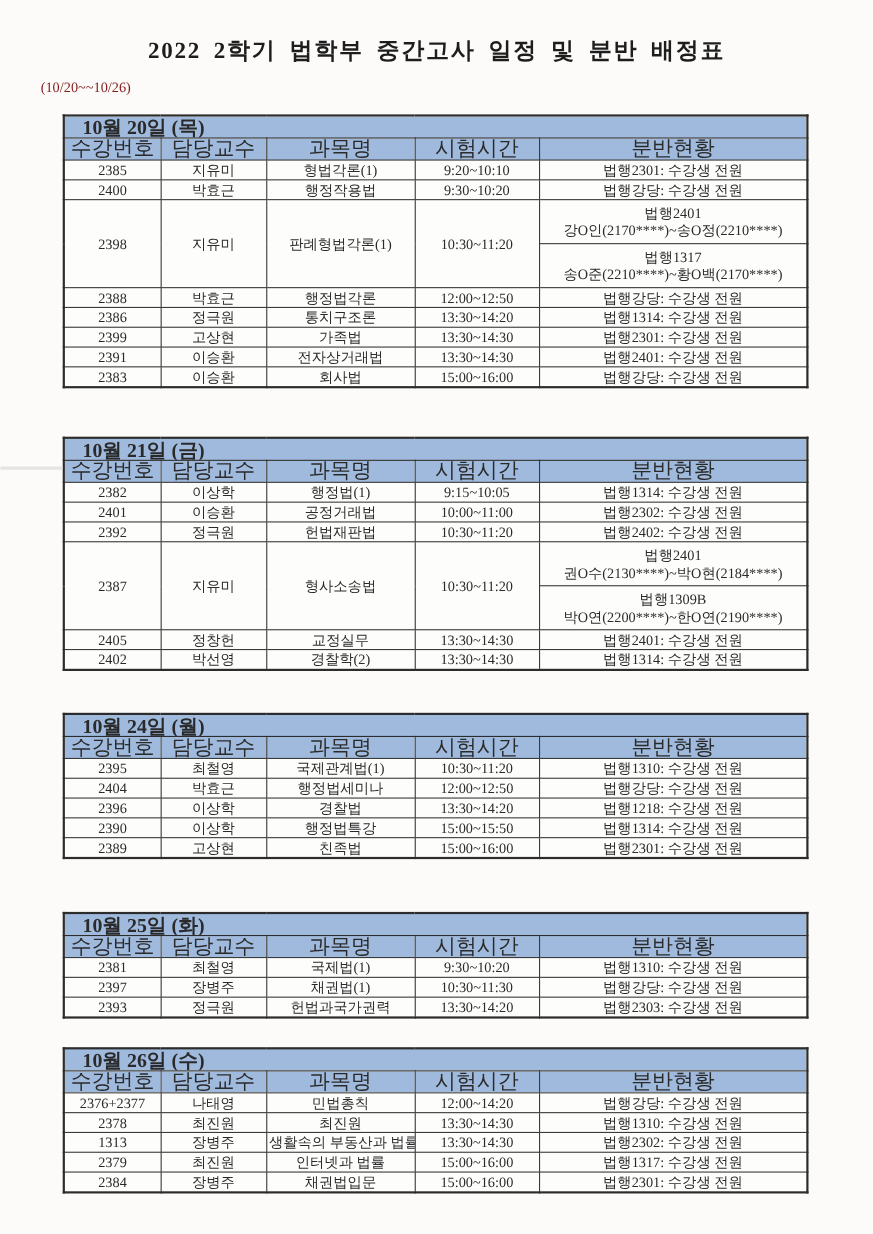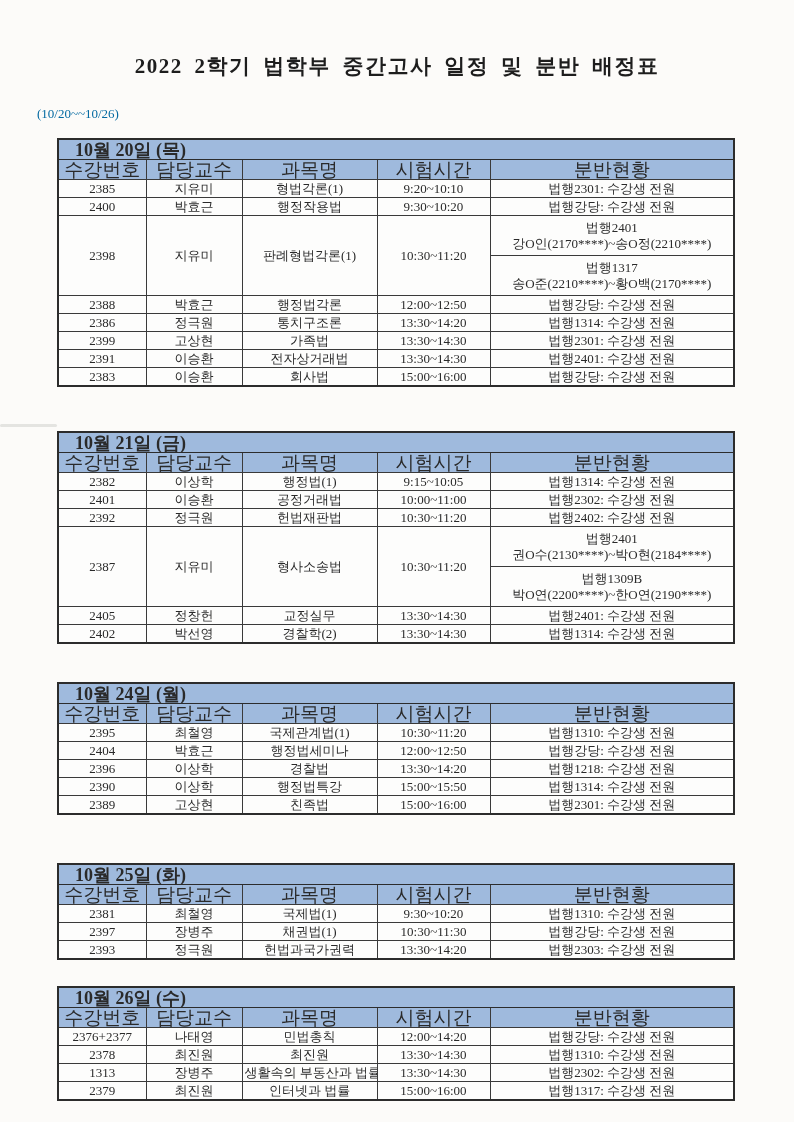--- a/index.html
+++ b/index.html
@@ -8,32 +8,32 @@
     position: relative;
     width: 794px;
     height: 1122px;
     background: #fcfbf9;
     overflow: hidden;
     font-family: "Liberation Serif", "DejaVu Serif", serif;
     color: #242424;
   }
   .title {
     margin: 0;
-    padding-top: 52px;
+    padding-top: 32px;
     font-size: 21px;
     font-weight: bold;
     text-align: center;
     letter-spacing: 1.5px;
     word-spacing: 5px;
     color: #1d1d1d;
   }
   .subtitle {
-    margin: 26px 0 0 37px;
+    margin: 12px 0 0 37px;
     font-size: 13px;
-    color: #0369a1;
+    color: #7f1d1d;
   }
   table.sched {
     border-collapse: collapse;
     table-layout: fixed;
     margin-left: 57px;
     width: 676px;
     border: 2px solid #2c2c2c;
     background: #fdfdfc;
   }
   table.sched td {
@@ -391,17 +391,24 @@
             <td rowspan="1">13:30~14:30</td>
             <td>법행2302: 수강생 전원</td>
           </tr>
           <tr>
             <td rowspan="1">2379</td>
             <td rowspan="1">최진원</td>
             <td rowspan="1">인터넷과 법률</td>
             <td rowspan="1">15:00~16:00</td>
             <td>법행1317: 수강생 전원</td>
           </tr>
+          <tr>
+            <td rowspan="1">2384</td>
+            <td rowspan="1">장병주</td>
+            <td rowspan="1">채권법입문</td>
+            <td rowspan="1">15:00~16:00</td>
+            <td>법행2301: 수강생 전원</td>
+          </tr>
         </tbody>
       </table>
     </div>
   <div class="scan-line"></div>
 </div>
 
 </body></html>

